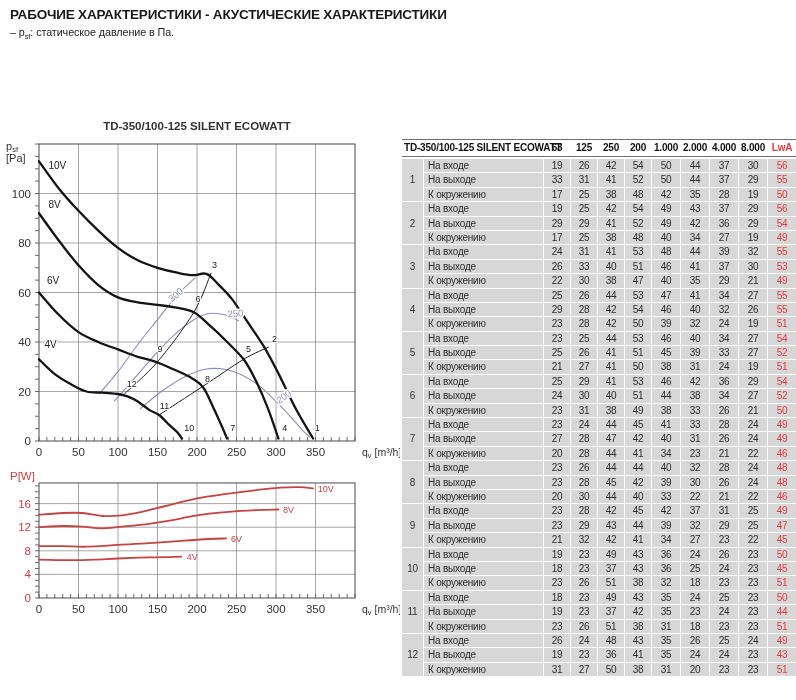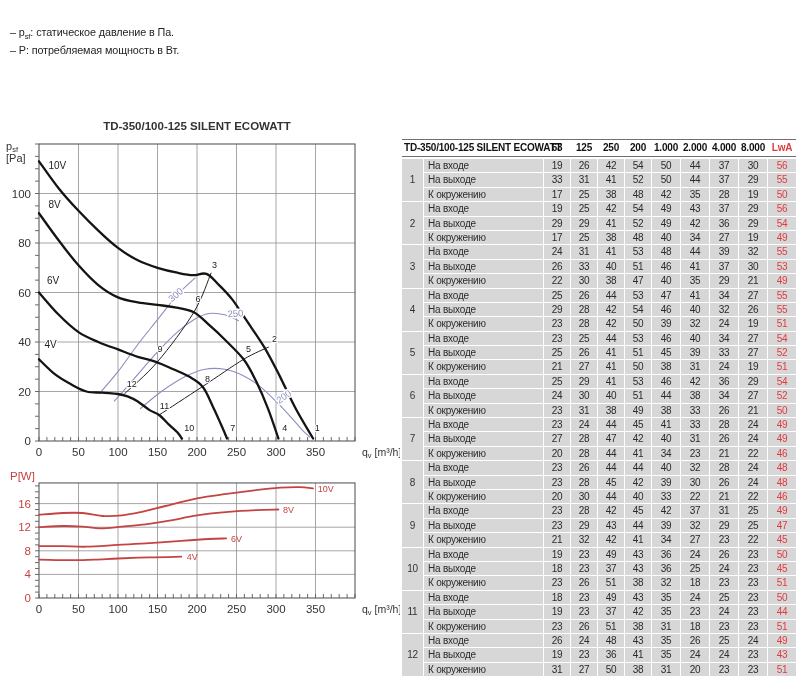--- a/index.html
+++ b/index.html
@@ -27,24 +27,24 @@
   .g-num{grid-column:1;grid-row:1 / span 3;display:flex;align-items:center;justify-content:center;color:#333;}
   .r-label{text-align:left;padding-left:4px;white-space:nowrap;}
   .r-val{text-align:center;}
   .r-lwa{text-align:center;}
 </style>
 </head>
 <body>
 
 <div id="page">
 
+  <div id="page-title">РАБОЧИЕ ХАРАКТЕРИСТИКИ - АКУСТИЧЕСКИЕ ХАРАКТЕРИСТИКИ</div>
 
   <div id="bullets">
     <div class="b-line"><span>– p</span><sub>sf</sub><span>: статическое давление в Па.</span></div>
-    <div class="b-line"><span>– P: потребляемая мощность в Вт.</span><sub></sub><span></span></div>
   </div>
 
   <svg id="fan-chart" width="400" height="350" viewBox="0 0 400 350">
       <text x="197" y="14" text-anchor="middle" font-size="11.5" font-weight="600" fill="#333">TD-350/100-125 SILENT ECOWATT</text>
       <line x1="78.5" y1="325" x2="78.5" y2="28" stroke="#8f8f8f" stroke-width="0.8"></line>
       <line x1="118" y1="325" x2="118" y2="28" stroke="#8f8f8f" stroke-width="0.8"></line>
       <line x1="157.5" y1="325" x2="157.5" y2="28" stroke="#8f8f8f" stroke-width="0.8"></line>
       <line x1="197" y1="325" x2="197" y2="28" stroke="#8f8f8f" stroke-width="0.8"></line>
       <line x1="236.5" y1="325" x2="236.5" y2="28" stroke="#8f8f8f" stroke-width="0.8"></line>
       <line x1="276" y1="325" x2="276" y2="28" stroke="#8f8f8f" stroke-width="0.8"></line>

